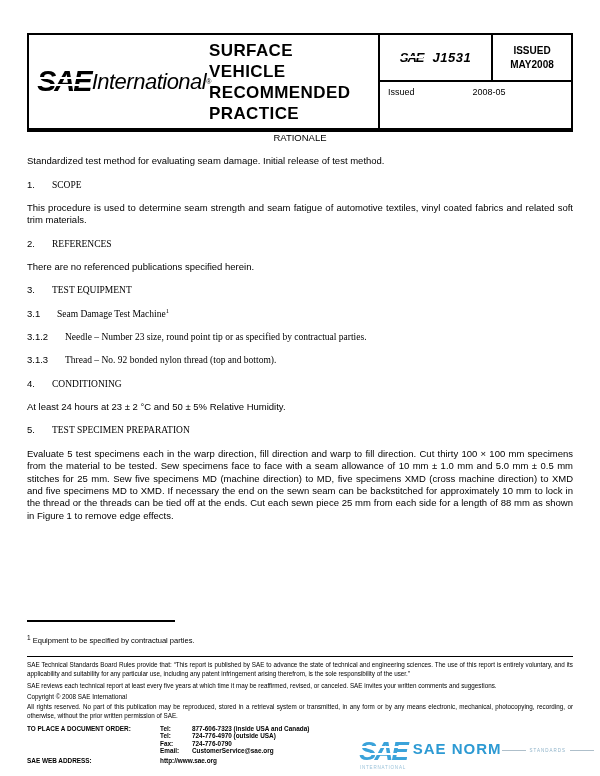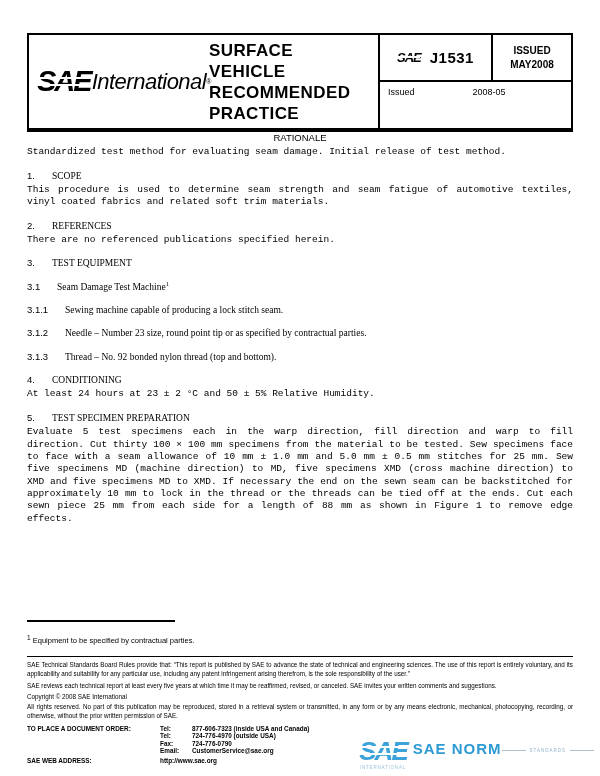--- a/index.html
+++ b/index.html
@@ -17,30 +17,30 @@
   .sae-big::before,.sae-big::after{content:"";position:absolute;left:-2px;right:2px;height:2px;background:#fff;}
   .sae-big::before{top:10px;} .sae-big::after{top:17px;}
   .logo-intl{font-style:italic;font-size:22px;letter-spacing:-0.5px;margin-left:1px;}
   .logo-mark{font-size:7px;vertical-align:top;line-height:1;}
   .hdr-title{flex:1;font-weight:bold;font-size:17px;line-height:1.24;letter-spacing:0.4px;padding:5px 0 0 12px;white-space:pre-line;box-sizing:border-box;}
   .hdr-right{width:193px;border-left:2px solid #000;display:flex;flex-direction:column;box-sizing:border-box;}
   .hdr-right-top{display:flex;border-bottom:2px solid #000;height:45px;}
   .hdr-code{flex:1;display:flex;align-items:center;justify-content:center;gap:9px;}
   .sae-small{position:relative;display:inline-block;font-style:italic;font-weight:900;font-size:13px;letter-spacing:-1px;}
   .sae-small::after{content:"";position:absolute;left:-1px;right:1px;top:6px;height:1.5px;background:#fff;}
-  .code-num{font-size:15px;font-weight:600;letter-spacing:0.5px;}
+  .code-num{font-size:13px;font-weight:600;letter-spacing:0.5px;font-style:italic;}
   .hdr-issuedbox{width:80px;border-left:2px solid #000;display:flex;flex-direction:column;align-items:center;justify-content:center;font-weight:bold;font-size:10px;line-height:1.35;box-sizing:border-box;}
   .hdr-right-bottom{flex:1;font-size:9px;padding:5px 8px 0 8px;display:flex;}
   .issued-date{margin-left:58px;}
   .hdr-sub{height:38px;display:flex;align-items:center;justify-content:center;font-size:9.5px;}
 
   
   .content{font-size:9.5px;line-height:1.3;}
   .rationale-h{text-align:center;}
-  .para{text-align:justify;margin-top:2px;font-family:Liberation Mono, monospace;}
+  .para{text-align:justify;margin-top:11px;}
   .sec-h{margin-top:11px;display:flex;}
   .num1{flex:0 0 25px;}
   .num2{flex:0 0 30px;}
   .num3{flex:0 0 38px;}
   .sec-h .t{flex:1;font-family:Liberation Serif, serif;}
   sup{font-size:6.5px;vertical-align:super;line-height:0;}
 
   
   .bottom{position:absolute;left:27px;top:620px;width:546px;}
   .fn-rule{width:148px;height:2px;background:#000;}
@@ -121,24 +121,20 @@
 
       <div class="sec-h">
         <span class="num1">3.</span>
         <span class="t">TEST EQUIPMENT</span>
       </div>
       <div class="sec-h">
         <span class="num2">3.1</span>
         <span class="t"><span>Seam Damage Test Machine</span><sup>1</sup></span>
       </div>
       <div class="sec-h">
-        <span class="num3">3.1.1</span>
-        <span class="t">Sewing machine capable of producing a lock stitch seam.</span>
-      </div>
-      <div class="sec-h">
         <span class="num3">3.1.2</span>
         <span class="t">Needle – Number 23 size, round point tip or as specified by contractual parties.</span>
       </div>
       <div class="sec-h">
         <span class="num3">3.1.3</span>
         <span class="t">Thread – No. 92 bonded nylon thread (top and bottom).</span>
       </div>
 
       <div class="sec-h">
         <span class="num1">4.</span>

